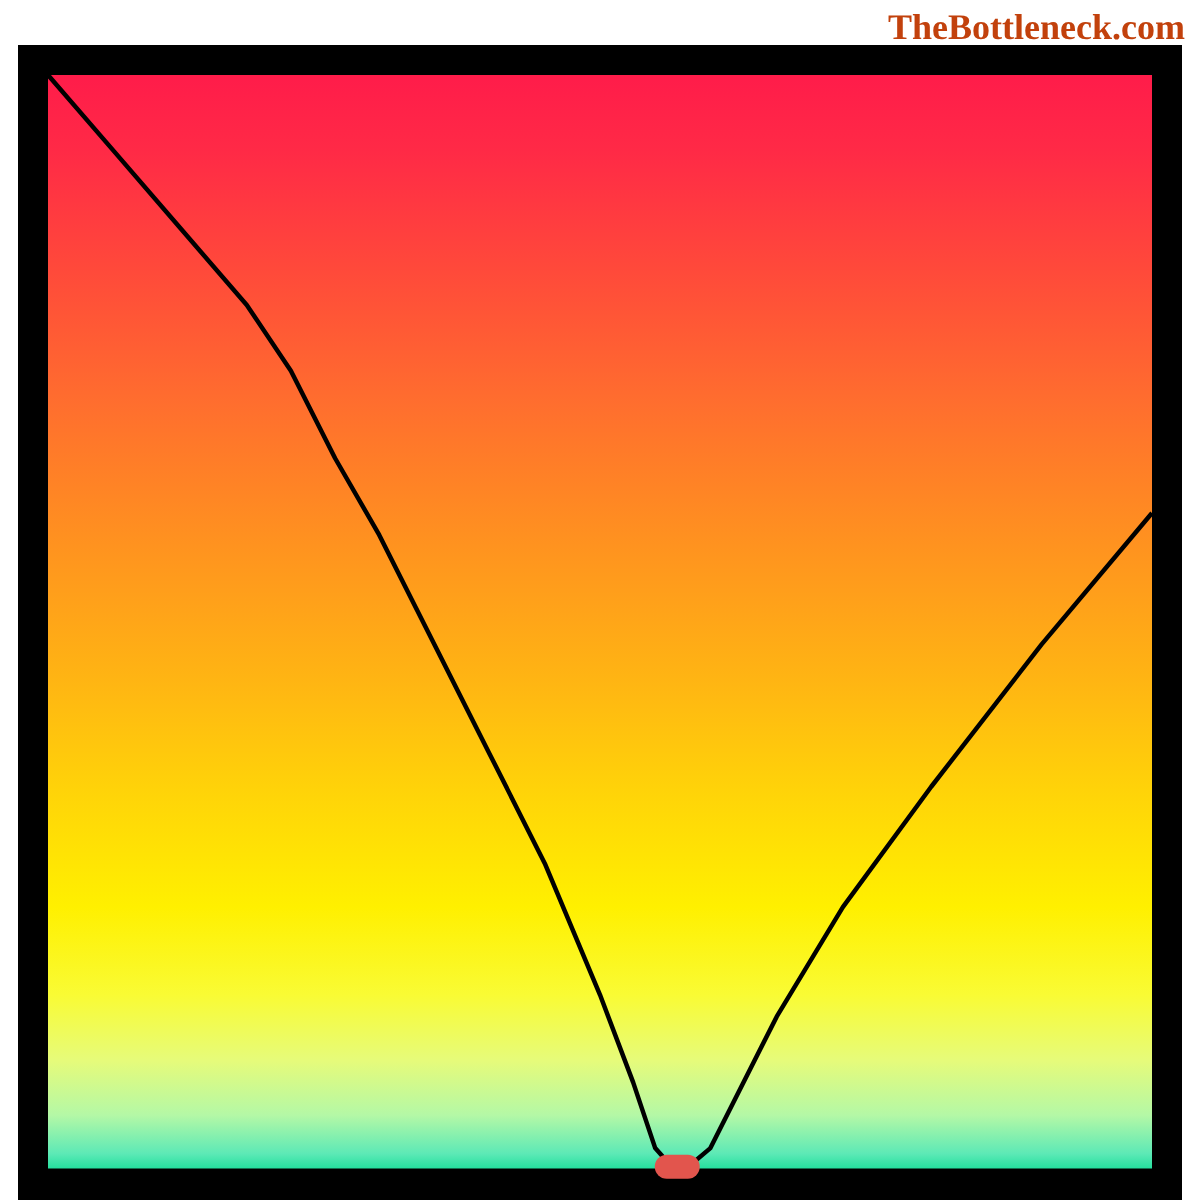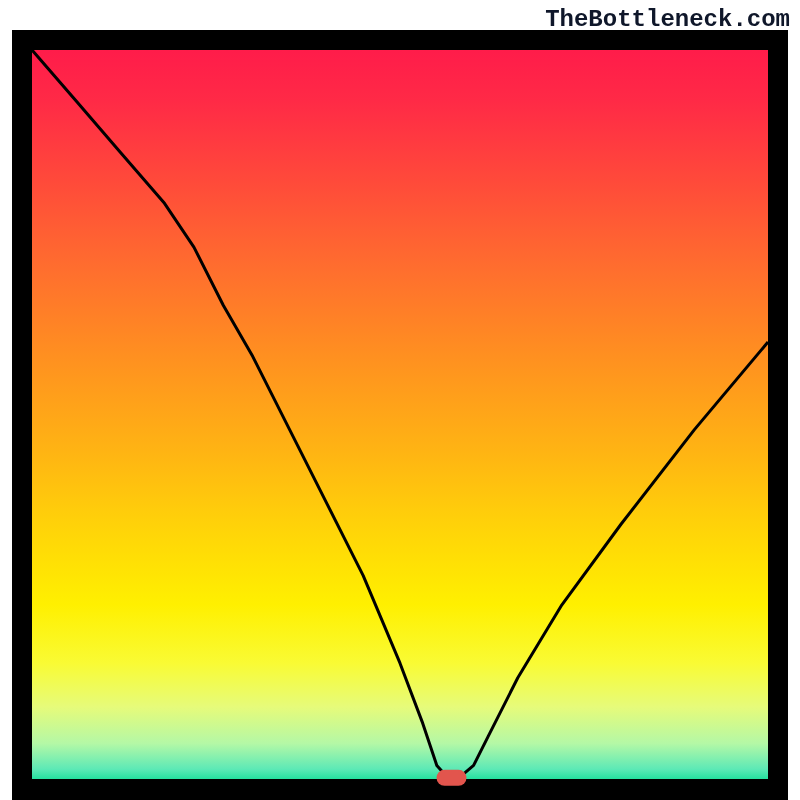--- a/index.html
+++ b/index.html
@@ -8,24 +8,24 @@
     width: 800px;
     height: 800px;
     background: #ffffff;
     position: relative;
     overflow: hidden;
   }
   .watermark {
     position: absolute;
     top: 6px;
     right: 10px;
-    font-family: Liberation Mono, monospace;
+    font-family: Liberation Serif, serif;
     font-size: 24px;
     font-weight: 600;
-    color: #0f172a;
+    color: #c2410c;
     z-index: 10;
   }
   .chart-container {
     position: absolute;
     top: 30px;
     left: 12px;
     width: 776px;
     height: 770px;
     background: #000000;
   }

